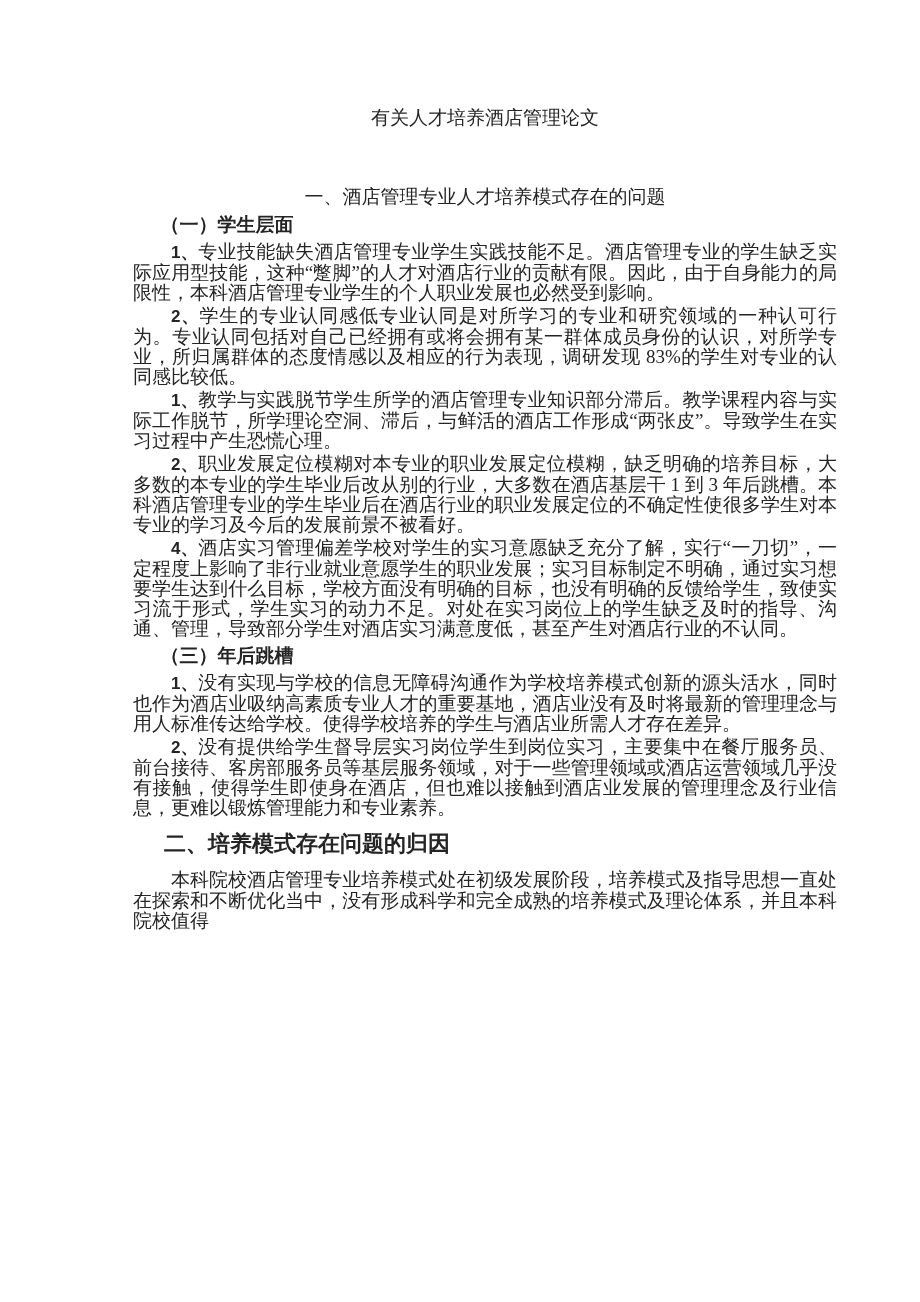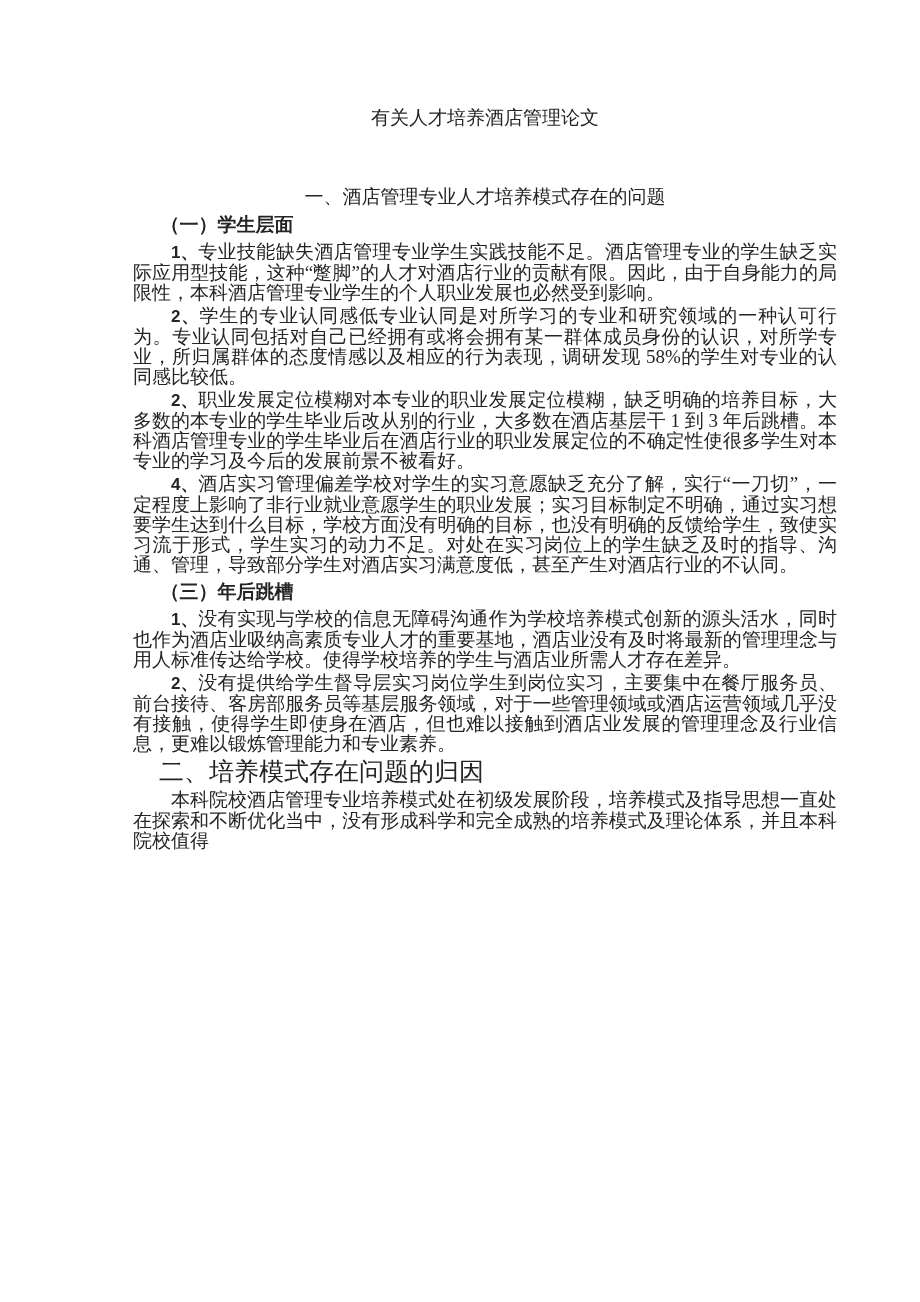--- a/index.html
+++ b/index.html
@@ -28,23 +28,23 @@
     line-height: 28px;
   }
   .h-center {
     text-align: center;
     margin: 0;
     font-weight: normal;
     font-size: 19px;
     line-height: 28px;
   }
   .h-left {
-    margin: 4px;
-    font-weight: normal;
-    font-size: 25px;
+    margin: 12px;
+    font-weight: bold;
+    font-size: 22px;
     line-height: 28px;
     text-indent: 1em;
   }
   .h-sub {
     margin: 0;
     font-weight: bold;
     font-size: 19px;
     line-height: 28px;
     text-indent: 1.6em;
   }
@@ -66,23 +66,24 @@
 <div class="page">
 
   <h1 class="doc-title">有关人才培养酒店管理论文</h1>
 
   <h2 class="h-center">一、酒店管理专业人才培养模式存在的问题</h2>
 
   <h3 class="h-sub">（一）学生层面</h3>
 
   <p class="para"><span class="pnum">1、</span><span>专业技能缺失酒店管理专业学生实践技能不足。酒店管理专业的学生缺乏实际应用型技能，这种“蹩脚”的人才对酒店行业的贡献有限。因此，由于自身能力的局限性，本科酒店管理专业学生的个人职业发展也必然受到影响。</span></p>
 
-  <p class="para"><span class="pnum">2、</span><span>学生的专业认同感低专业认同是对所学习的专业和研究领域的一种认可行为。专业认同包括对自己已经拥有或将会拥有某一群体成员身份的认识，对所学专业，所归属群体的态度情感以及相应的行为表现，调研发现 58%的学生对专业的认同感比较低。</span></p>
+  <p class="para"><span class="pnum">2、</span><span>学生的专业认同感低专业认同是对所学习的专业和研究领域的一种认可行为。专业认同包括对自己已经拥有或将会拥有某一群体成员身份的认识，对所学专业，所归属群体的态度情感以及相应的行为表现，调研发现 83%的学生对专业的认同感比较低。</span></p>
 
 
+  <p class="para"><span class="pnum">1、</span><span>教学与实践脱节学生所学的酒店管理专业知识部分滞后。教学课程内容与实际工作脱节，所学理论空洞、滞后，与鲜活的酒店工作形成“两张皮”。导致学生在实习过程中产生恐慌心理。</span></p>
 
   <p class="para"><span class="pnum">2、</span><span>职业发展定位模糊对本专业的职业发展定位模糊，缺乏明确的培养目标，大多数的本专业的学生毕业后改从别的行业，大多数在酒店基层干 1 到 3 年后跳槽。本科酒店管理专业的学生毕业后在酒店行业的职业发展定位的不确定性使很多学生对本专业的学习及今后的发展前景不被看好。</span></p>
 
 
   <p class="para"><span class="pnum">4、</span><span>酒店实习管理偏差学校对学生的实习意愿缺乏充分了解，实行“一刀切”，一定程度上影响了非行业就业意愿学生的职业发展；实习目标制定不明确，通过实习想要学生达到什么目标，学校方面没有明确的目标，也没有明确的反馈给学生，致使实习流于形式，学生实习的动力不足。对处在实习岗位上的学生缺乏及时的指导、沟通、管理，导致部分学生对酒店实习满意度低，甚至产生对酒店行业的不认同。</span></p>
 
   <h3 class="h-sub">（三）年后跳槽</h3>
 
   <p class="para"><span class="pnum">1、</span><span>没有实现与学校的信息无障碍沟通作为学校培养模式创新的源头活水，同时也作为酒店业吸纳高素质专业人才的重要基地，酒店业没有及时将最新的管理理念与用人标准传达给学校。使得学校培养的学生与酒店业所需人才存在差异。</span></p>
 

